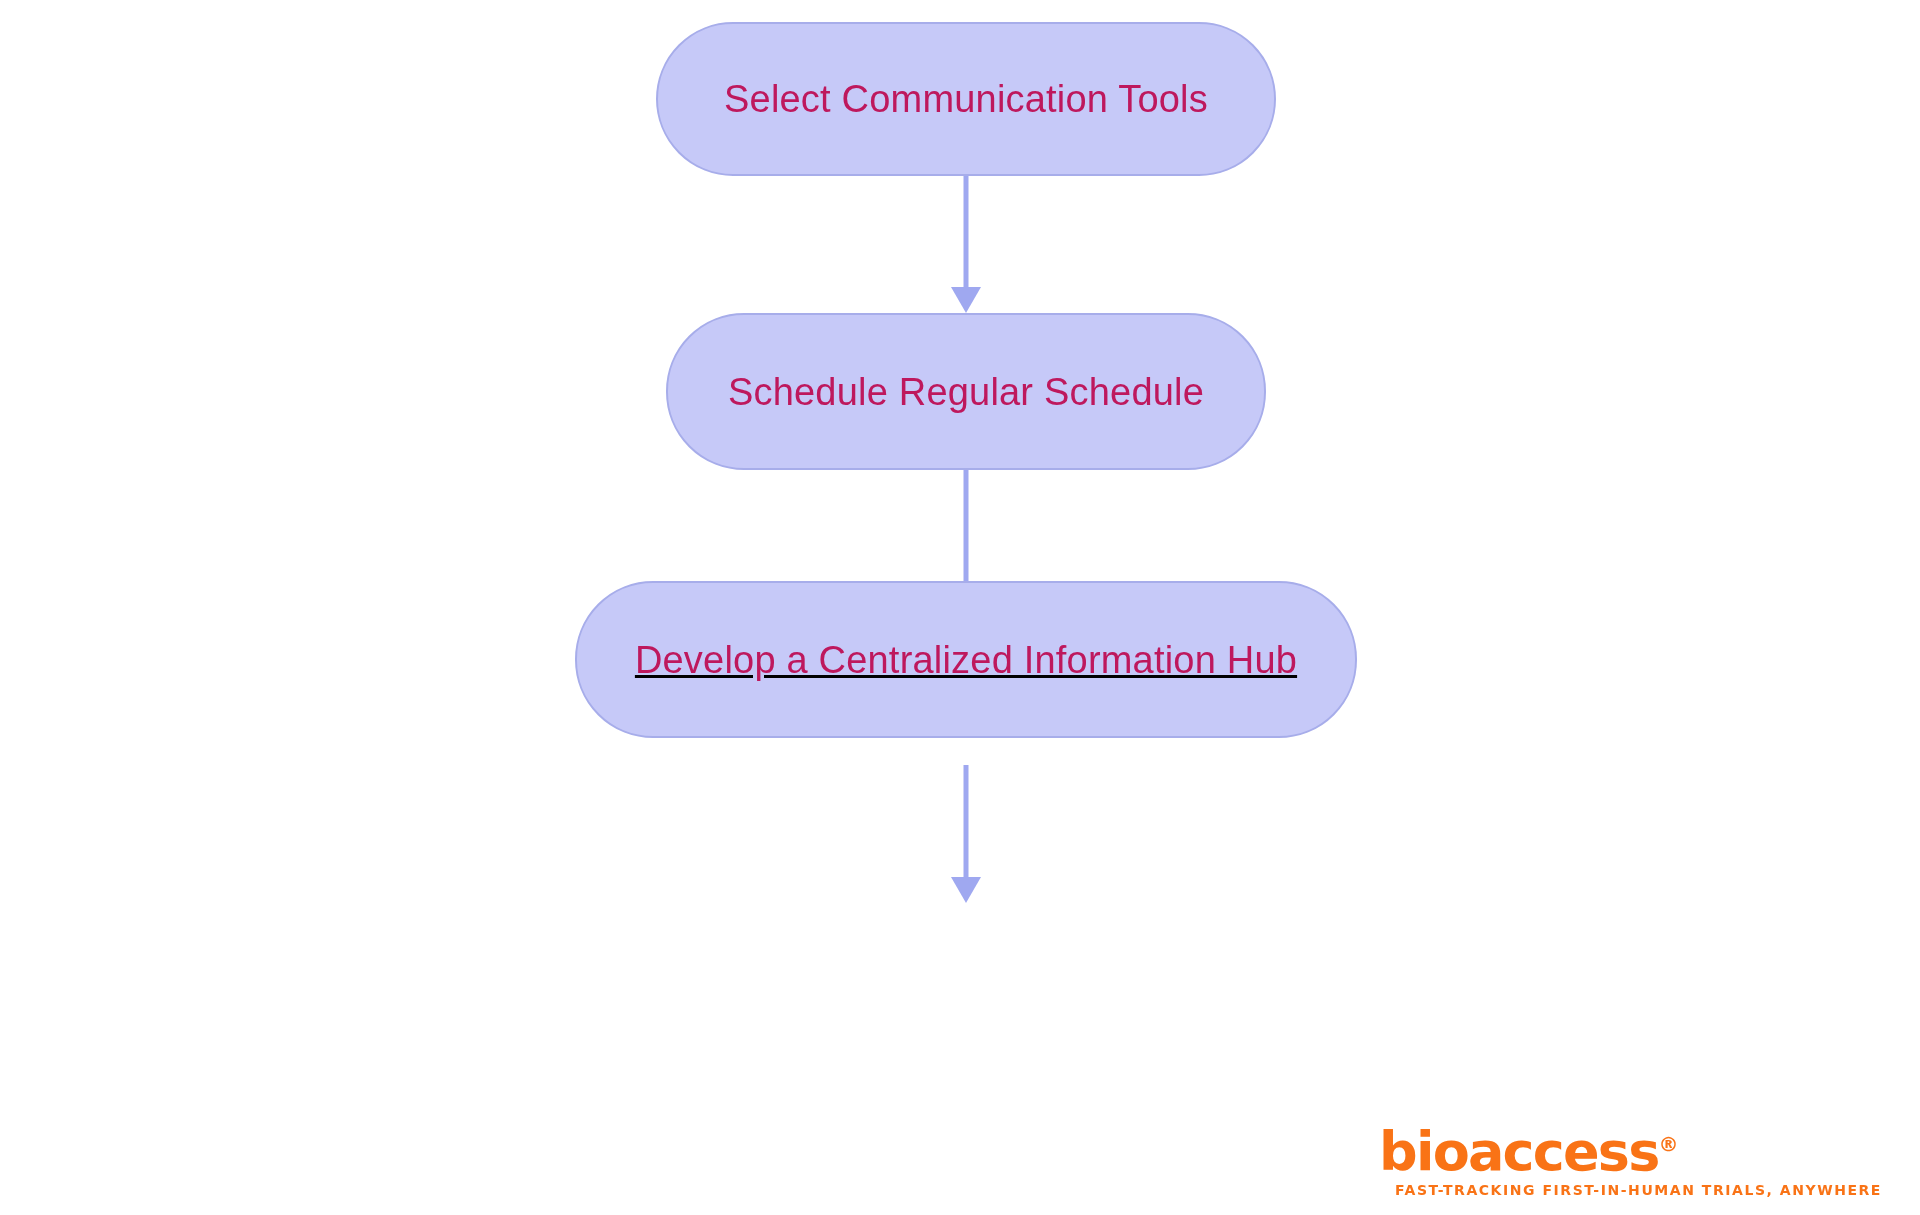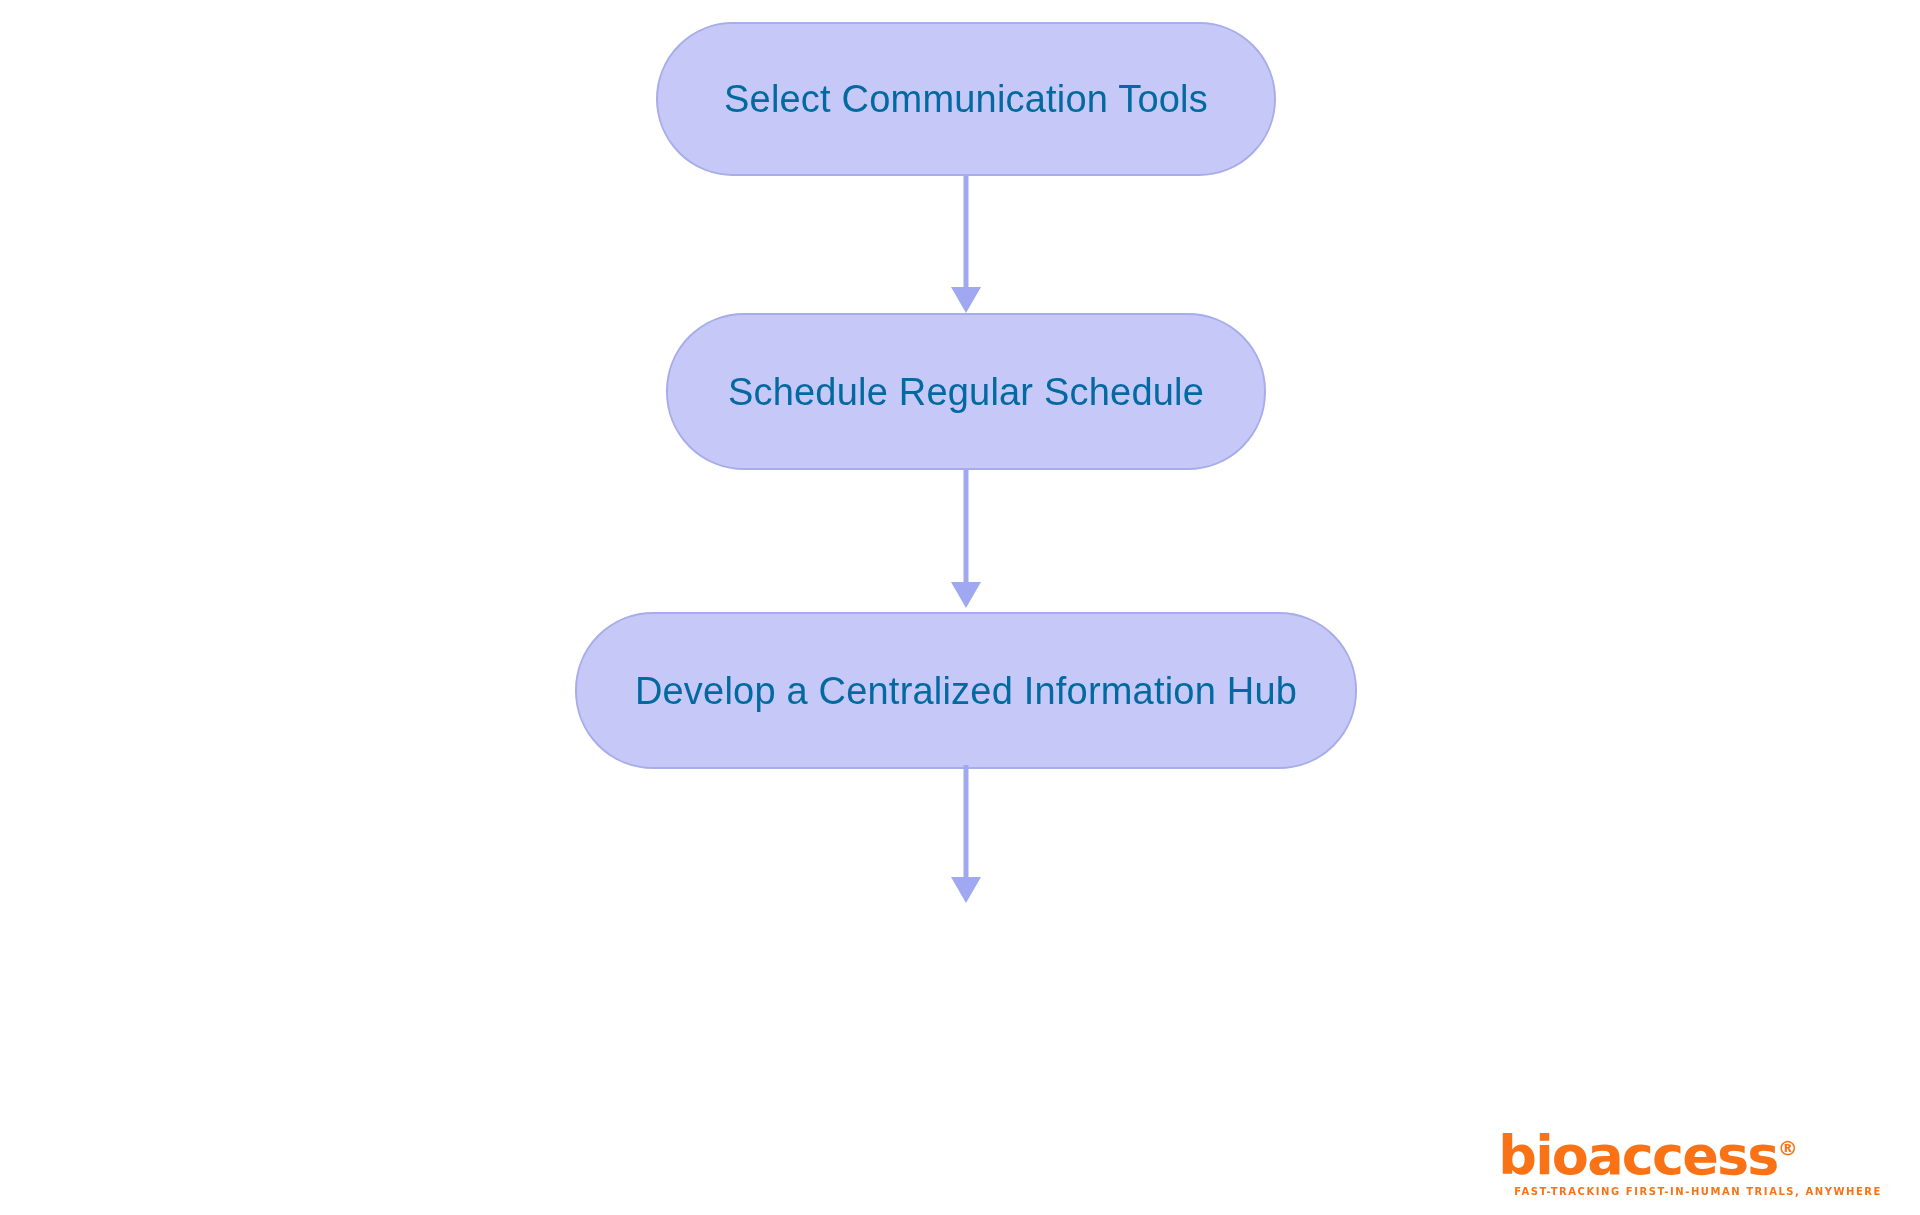--- a/index.html
+++ b/index.html
@@ -37,32 +37,32 @@
     display: flex;
     align-items: center;
     justify-content: center;
     background: #c6c9f8;
     border: 2px solid #a7adea;
     border-radius: 78px;
     transform: translateX(-50%);
     left: 966px;
   }
   .node-label {
-    color: #0369a1;
+    color: #be185d;
     font-family: "Liberation Sans", sans-serif;
     font-size: 38px;
     font-weight: 400;
     letter-spacing: 0.2px;
     white-space: nowrap;
     line-height: 1;
   }
 
   #node-1 { top: 22px;  width: 620px; height: 154px; }
   #node-2 { top: 313px; width: 600px; height: 157px; }
-  #node-3 { top: 612px; width: 782px; height: 157px; }
+  #node-3 { top: 581px; width: 782px; height: 157px; text-decoration: underline; }
   #node-4 { top: 903px; width: 580px; height: 155px; }
 
   
   .connector {
     position: absolute;
     left: 966px;
     transform: translateX(-50%);
     width: 30px;
   }
   .connector .stem {
@@ -113,21 +113,21 @@
   .brand-reg {
     font-size: 20px;
     font-weight: 700;
     vertical-align: super;
     letter-spacing: 0;
   }
   .brand-tagline {
     display: block;
     margin-top: 4px;
     font-family: "DejaVu Sans", sans-serif;
-    font-size: 10px;
+    font-size: 14px;
     font-weight: 700;
     color: #f97316;
     letter-spacing: 1.55px;
     line-height: 1;
     white-space: nowrap;
     padding-left: 16px;
   }
 </style>
 </head>
 <body>

